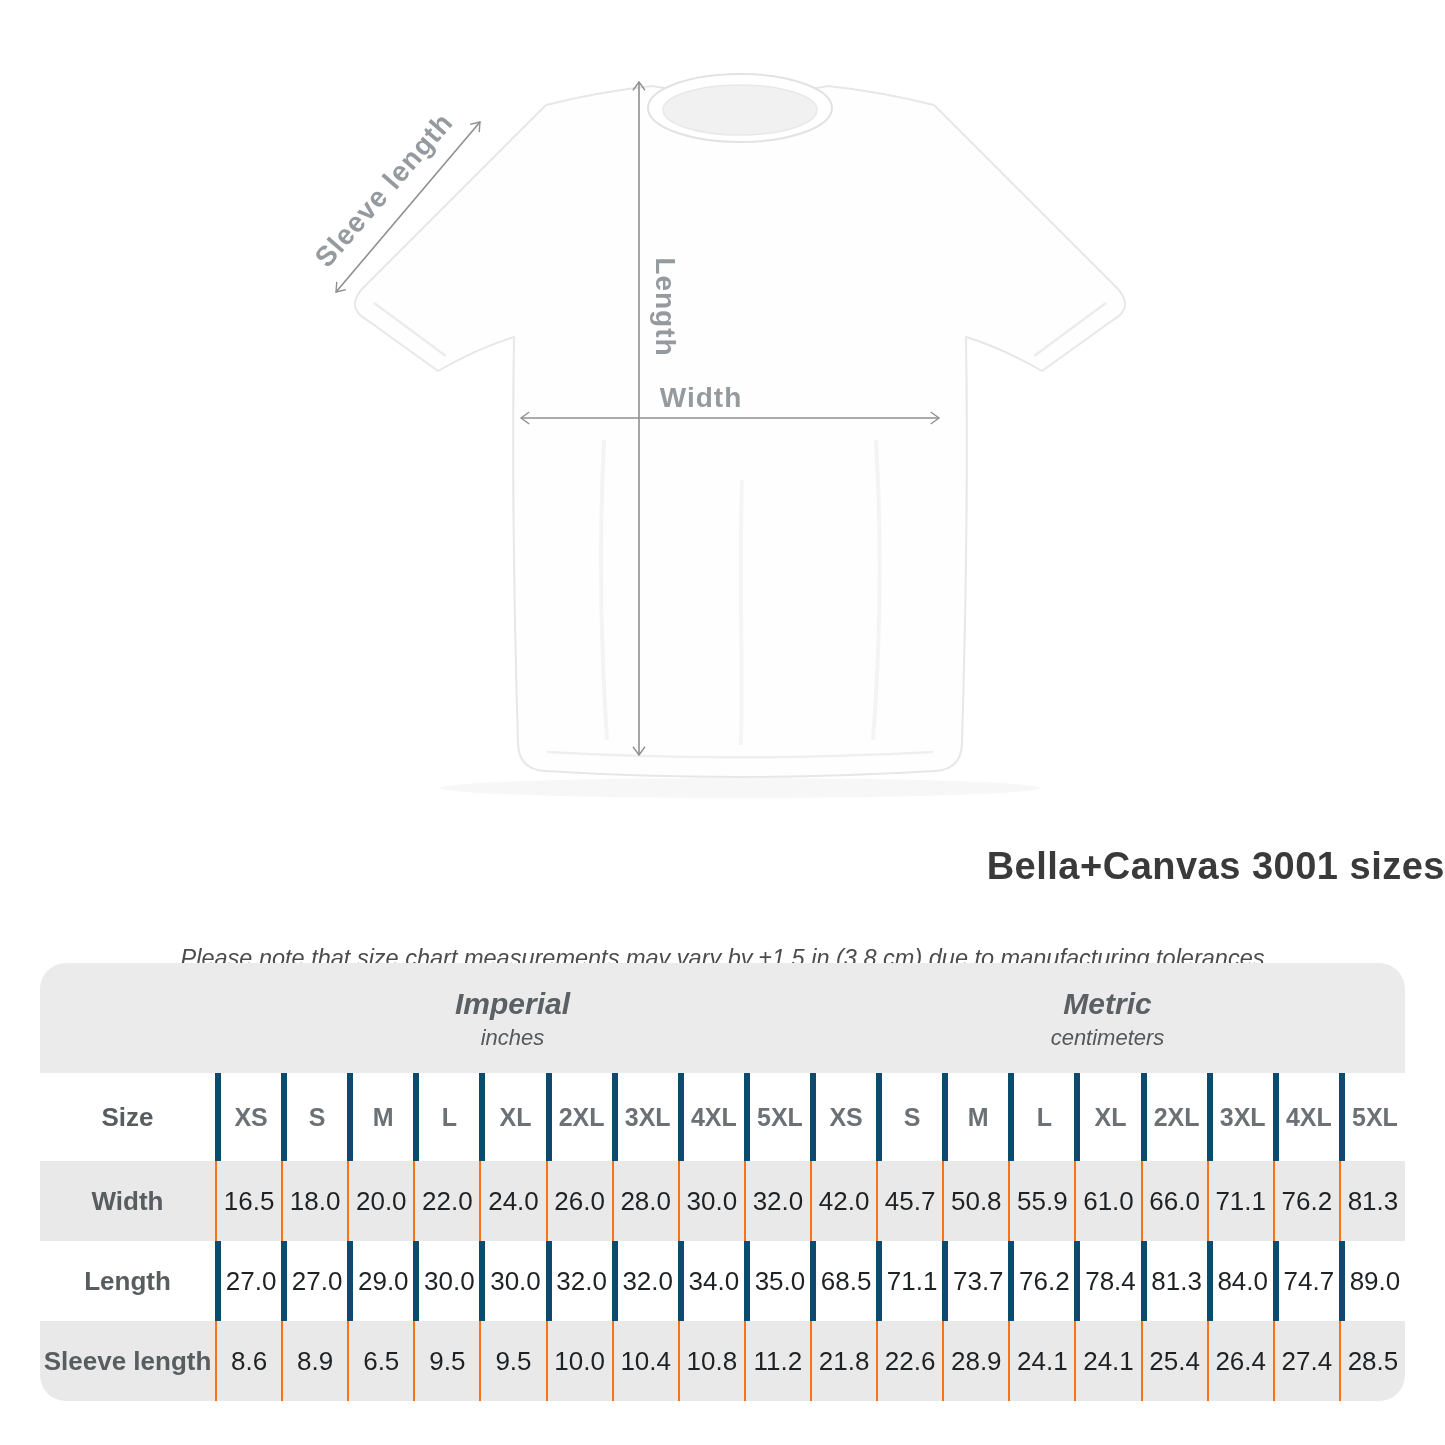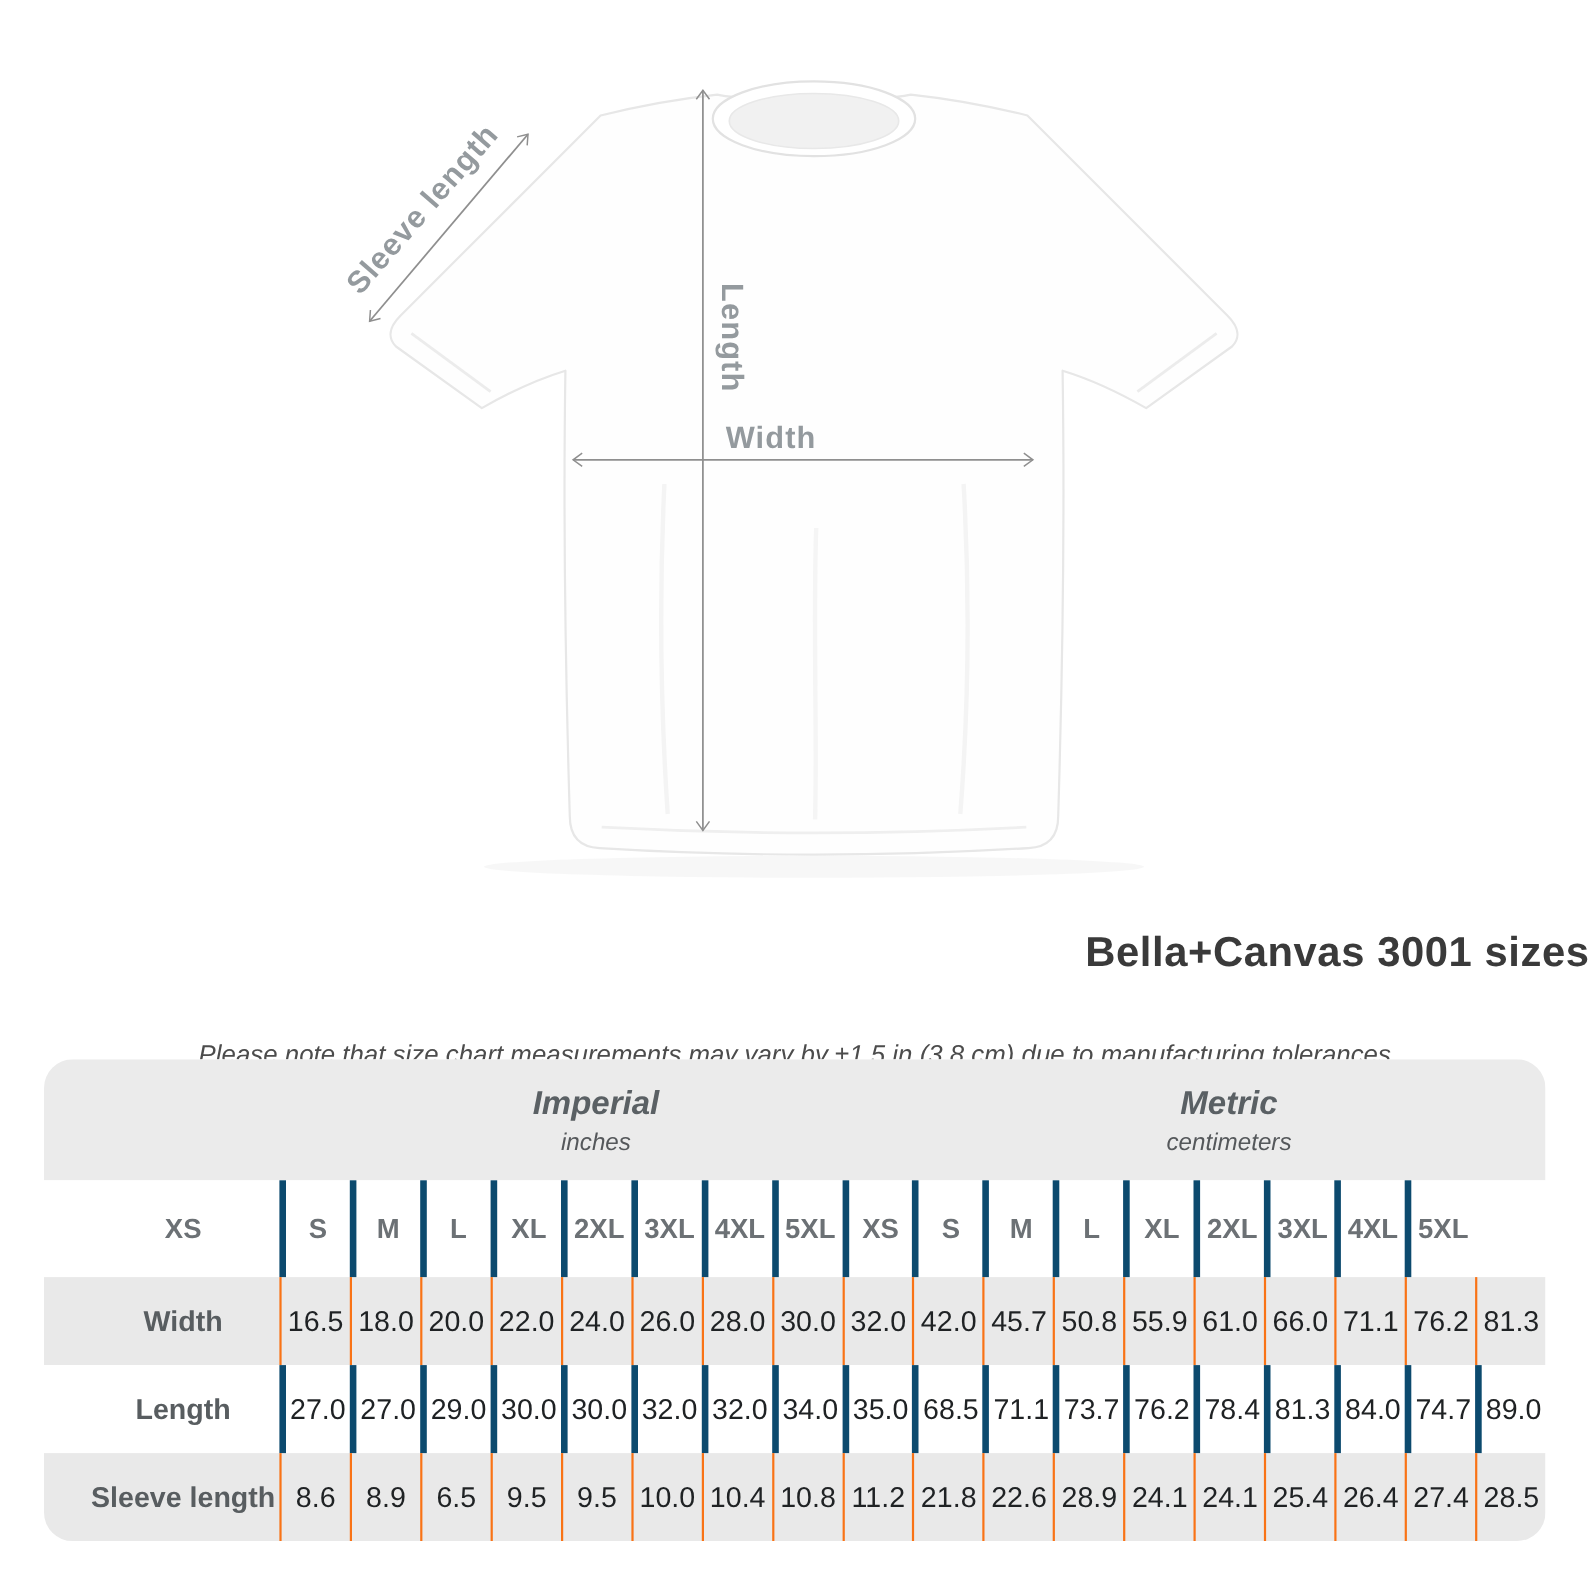--- a/index.html
+++ b/index.html
@@ -18,21 +18,21 @@
   }
   .chart-subtitle{
     position:absolute;top:917px;left:0;width:100%;text-align:center;
     font-size:23.5px;font-style:italic;color:#4c4c4c;margin-top:28px;
   }
   
   .size-table{
     position:absolute;top:963px;left:40px;width:1365px;
     border-radius:26px;overflow:hidden;background:#ffffff;
   }
-  .trow{display:grid;grid-template-columns:175px repeat(18,1fr);padding-left:39px;}
+  .trow{display:grid;grid-template-columns:175px repeat(18,1fr);}
   .band{background:#ebebeb;height:110px;}
   .band-section{display:flex;flex-direction:column;align-items:center;justify-content:center;gap:4px;padding-top:2px;}
   .band-imperial{grid-column:2 / span 9;}
   .band-metric{grid-column:11 / span 9;text-align:center;}
   .band-title{font-size:30px;font-weight:bold;font-style:italic;color:#5a6064;}
   .band-sub{font-size:22px;font-style:italic;color:#55585b;}
   .cell{display:flex;align-items:center;justify-content:center;font-size:26px;color:#1f2224;}
   .row-white{background:#ffffff;}
   .row-gray{background:#e9e9e9;}
   .row-white .cell + .cell{border-left:6px solid #0c4a6e;}
@@ -102,20 +102,21 @@
         <div class="band-title">Imperial</div>
         <div class="band-sub">inches</div>
       </div>
       <div class="band-section band-metric">
         <div class="band-title">Metric</div>
         <div class="band-sub">centimeters</div>
       </div>
     </div>
     <div id="table-rows">
         <div class="trow row-white size-row">
+          <div class="cell lbl">Size</div>
           <div class="cell hdr">XS</div>
           <div class="cell hdr">S</div>
           <div class="cell hdr">M</div>
           <div class="cell hdr">L</div>
           <div class="cell hdr">XL</div>
           <div class="cell hdr">2XL</div>
           <div class="cell hdr">3XL</div>
           <div class="cell hdr">4XL</div>
           <div class="cell hdr">5XL</div>
           <div class="cell hdr">XS</div>

